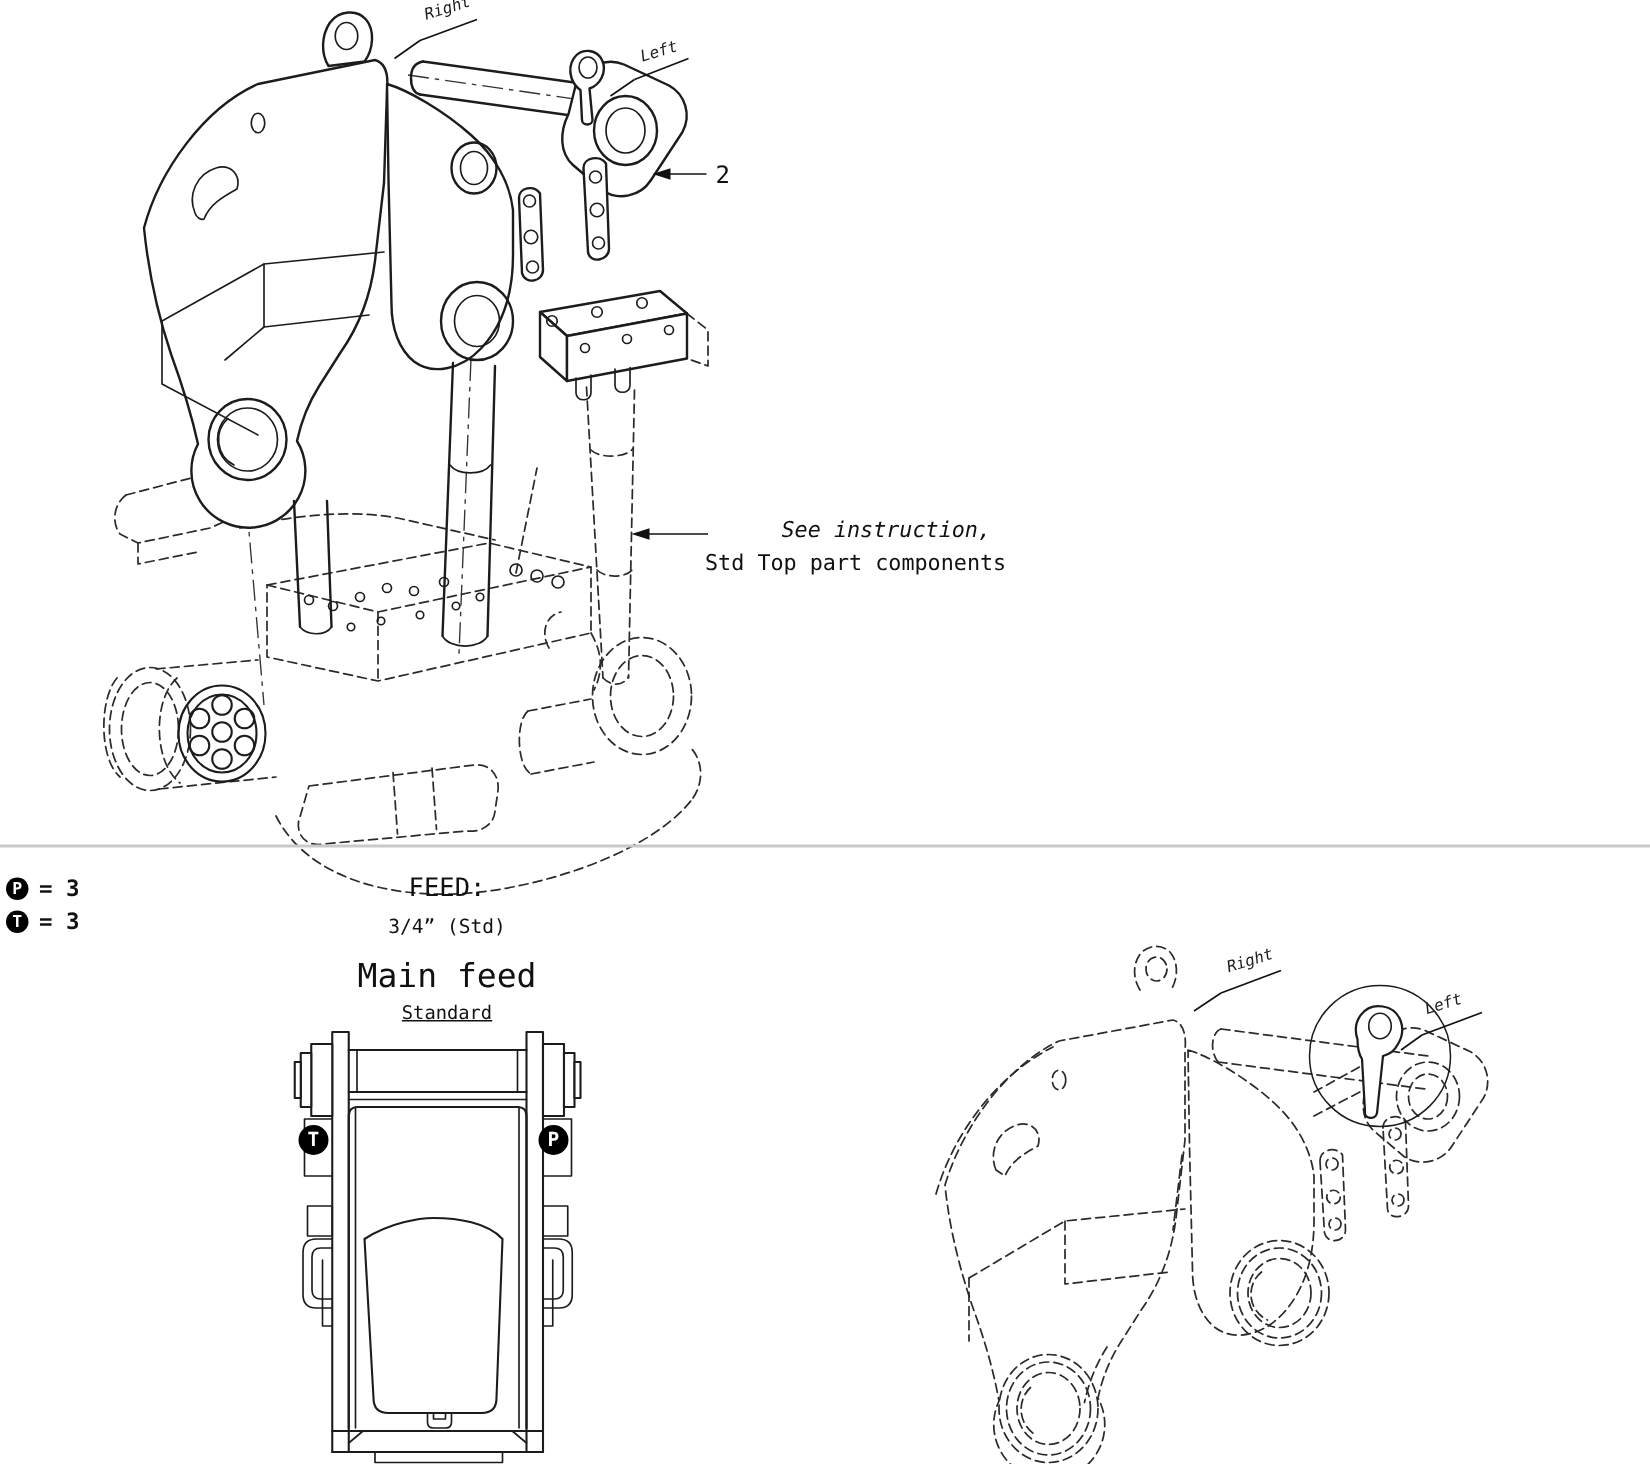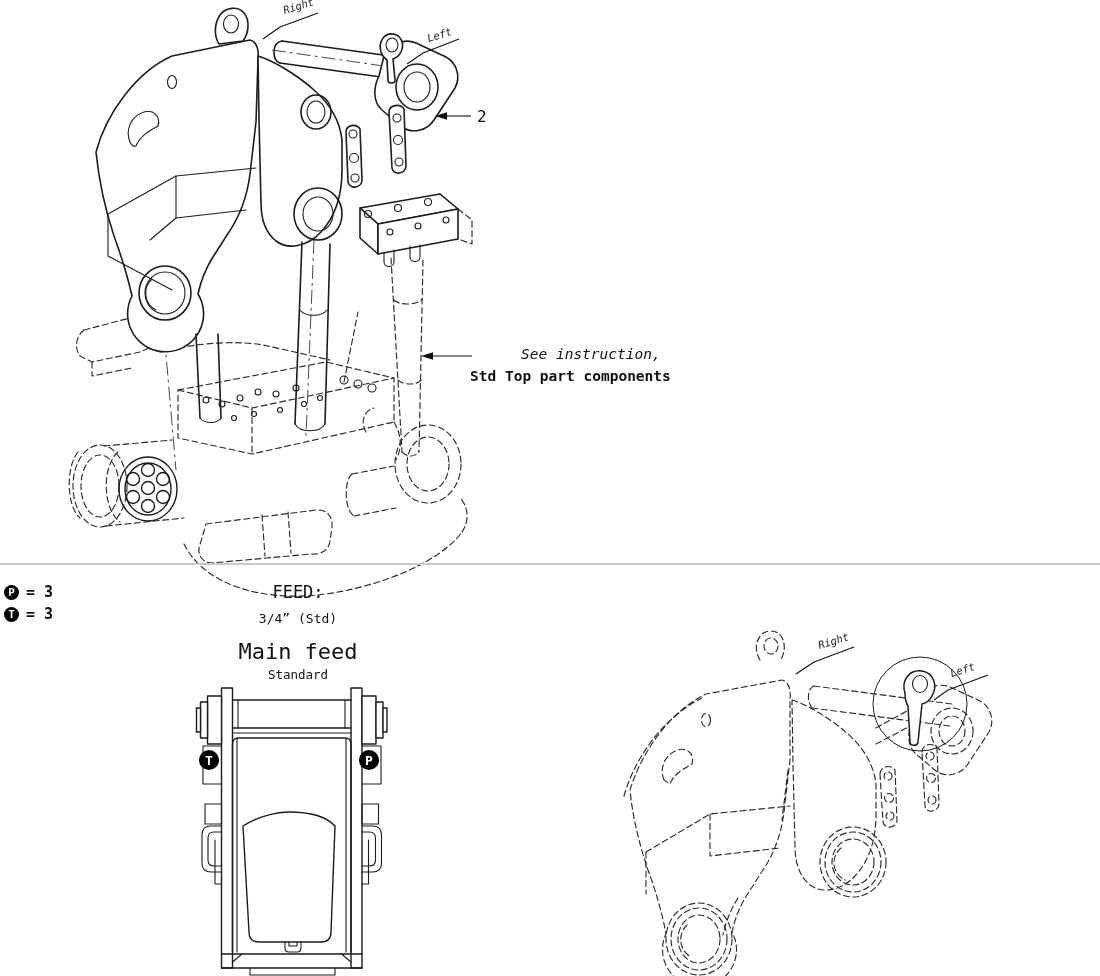--- a/index.html
+++ b/index.html
@@ -4,33 +4,33 @@
 <style>
   html,body{margin:0;padding:0;background:#fff;}
   .page{position:relative;width:1100px;height:976px;background:#ffffff;overflow:hidden;
         font-family:"DejaVu Sans Mono","Liberation Mono",monospace;color:#111;}
   svg{position:absolute;overflow:visible;}
   .divider{position:absolute;left:0;top:563px;width:1100px;height:2px;background:#c9c9c9;}
   .lbl{position:absolute;font-size:10.5px;font-style:italic;color:#1c1c1c;white-space:nowrap;}
   .rot{transform:rotate(-17deg);transform-origin:left bottom;}
   .callout{position:absolute;font-size:16px;color:#111;white-space:nowrap;}
   .note1{position:absolute;left:479px;top:346px;font-size:14.5px;font-style:italic;white-space:nowrap;margin-left:42px;}
-  .note2{position:absolute;left:470px;top:368px;font-size:14.5px;font-weight:bold;white-space:nowrap;}
+  .note2{position:absolute;left:470px;top:368px;font-size:14.5px;font-weight:normal;white-space:nowrap;}
   .legend{position:absolute;left:4px;top:581px;}
   .legend-row{display:flex;align-items:center;gap:7px;height:22px;font-size:15px;font-weight:bold;}
   .badge{display:inline-flex;align-items:center;justify-content:center;width:15px;height:15px;
          border-radius:50%;background:#000;color:#fff;font-size:11px;font-weight:bold;line-height:1;}
   .marker{position:absolute;width:20px;height:20px;border-radius:50%;background:#000;color:#fff;
           display:flex;align-items:center;justify-content:center;font-size:13px;font-weight:bold;}
   .feed{position:absolute;left:183px;top:0;width:230px;text-align:center;}
   .feed div{position:absolute;width:230px;left:0;text-align:center;}
   .feed-title{top:582px;font-size:17px;}
   .feed-size{top:611px;font-size:13px;}
   .feed-main{top:639px;font-size:22px;}
-  .feed-std{top:667px;font-size:12.5px;}
+  .feed-std{top:667px;font-size:12.5px;text-decoration:underline;}
   .s{fill:none;stroke:#1c1c1c;stroke-width:1.6;stroke-linejoin:round;stroke-linecap:round;}
   .s2{fill:none;stroke:#1c1c1c;stroke-width:1.1;stroke-linejoin:round;stroke-linecap:round;}
   .w{fill:#fff;stroke:#1c1c1c;stroke-width:1.6;stroke-linejoin:round;}
   .d{fill:none;stroke:#2b2b2b;stroke-width:1.15;stroke-dasharray:6 3.5;stroke-linejoin:round;stroke-linecap:round;}
   .dd{fill:none;stroke:#2b2b2b;stroke-width:1;stroke-dasharray:3 2;}
   .cl{fill:none;stroke:#333;stroke-width:.9;stroke-dasharray:14 4 3 4;}
   .ldr{fill:none;stroke:#111;stroke-width:1.1;}
   .ah{fill:#111;stroke:none;}
 </style>
 </head>

